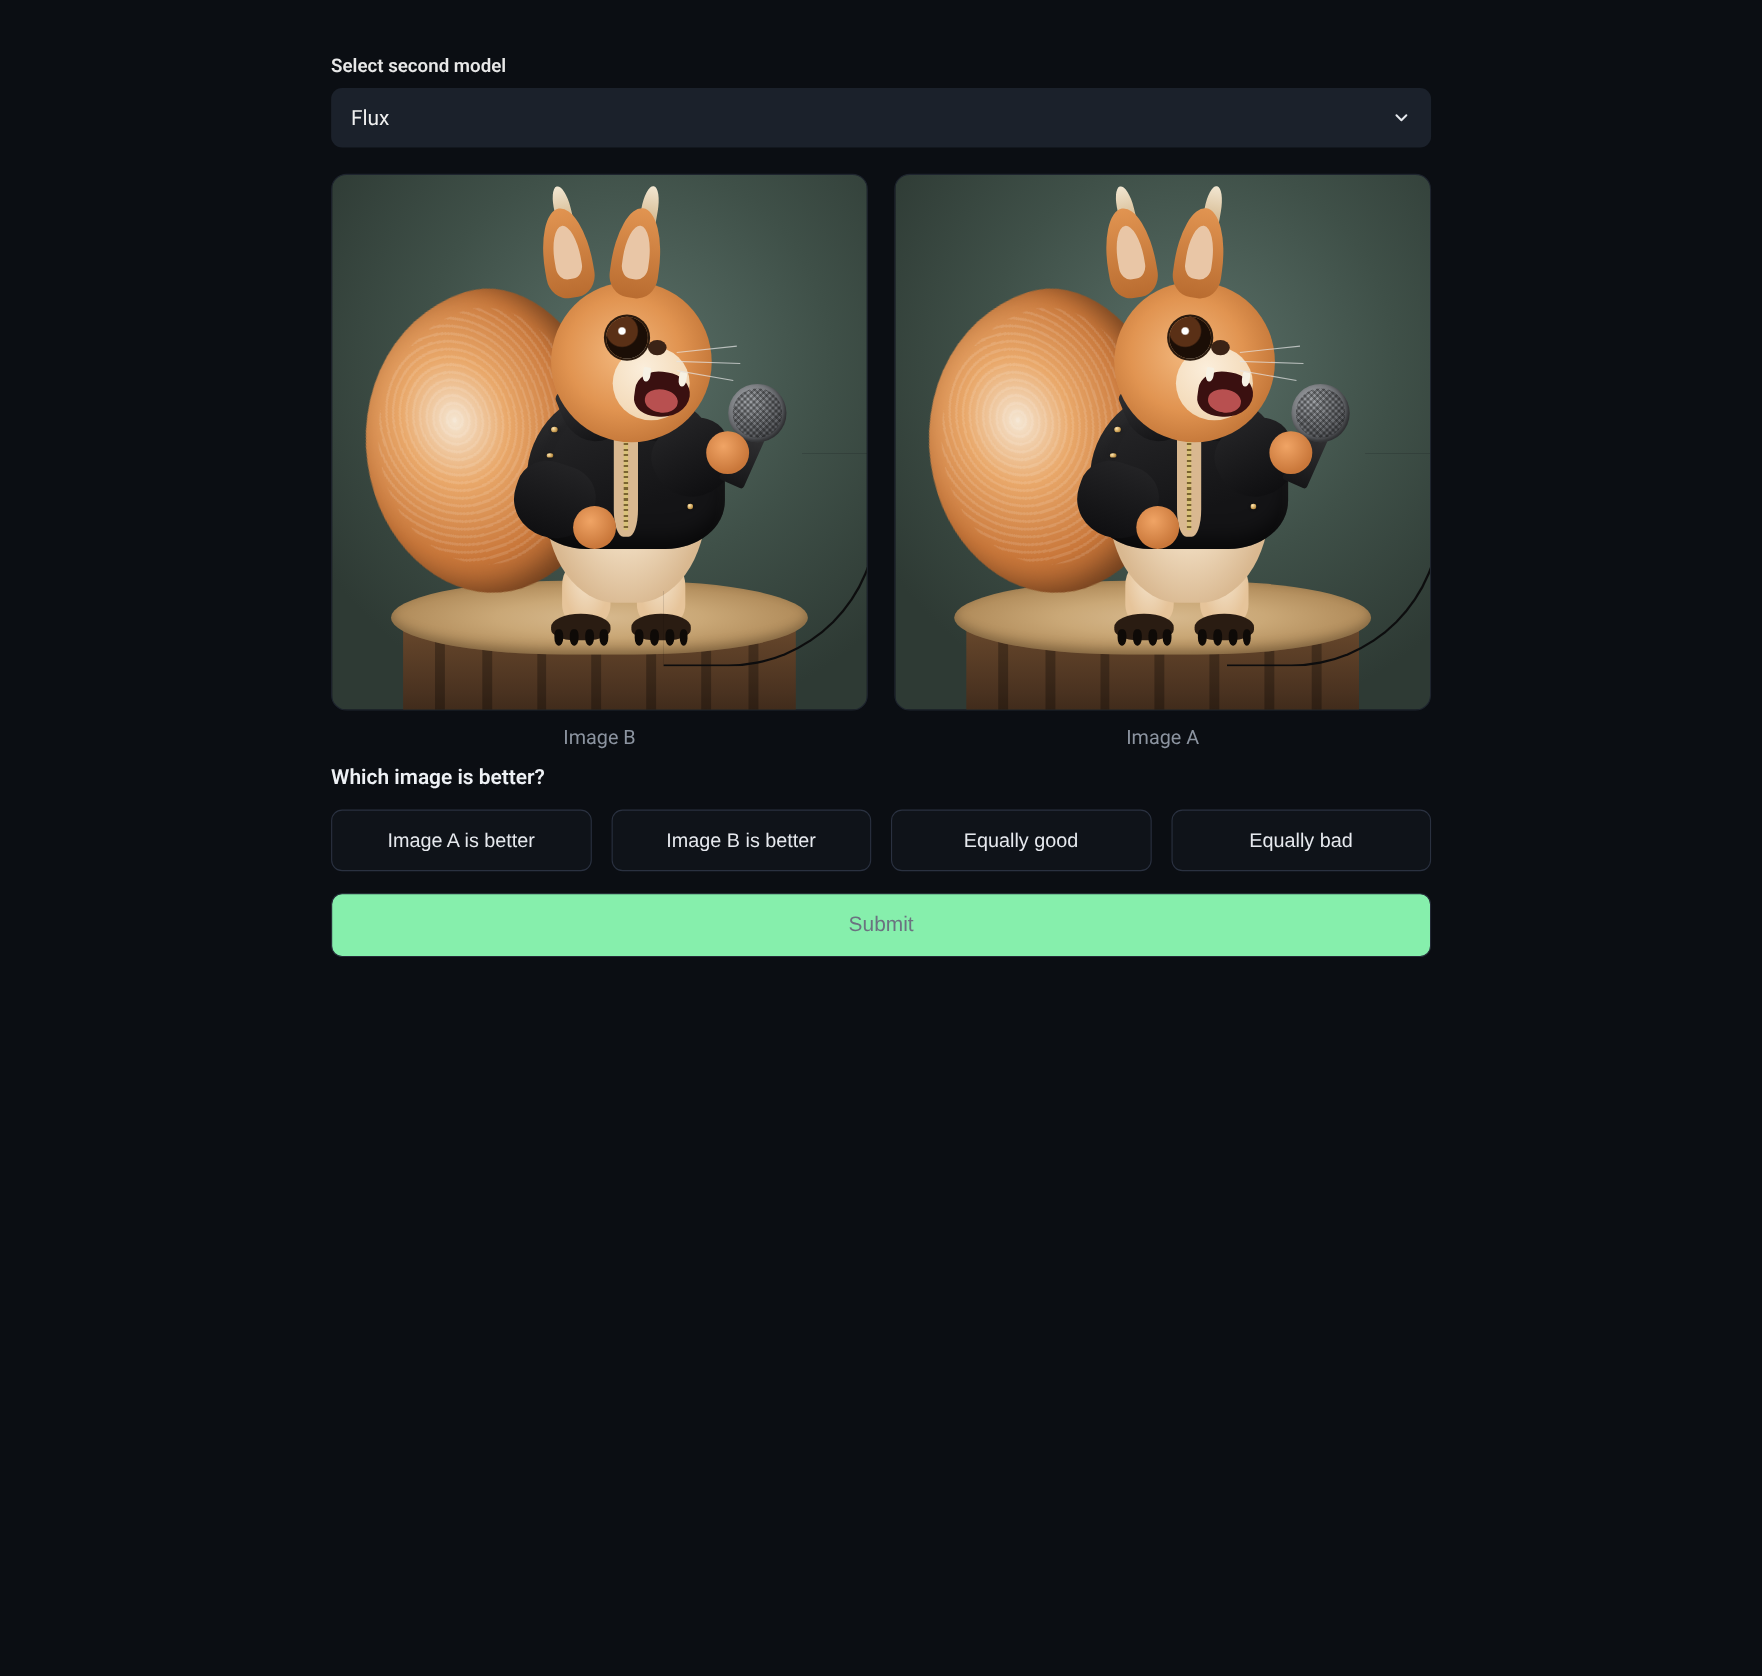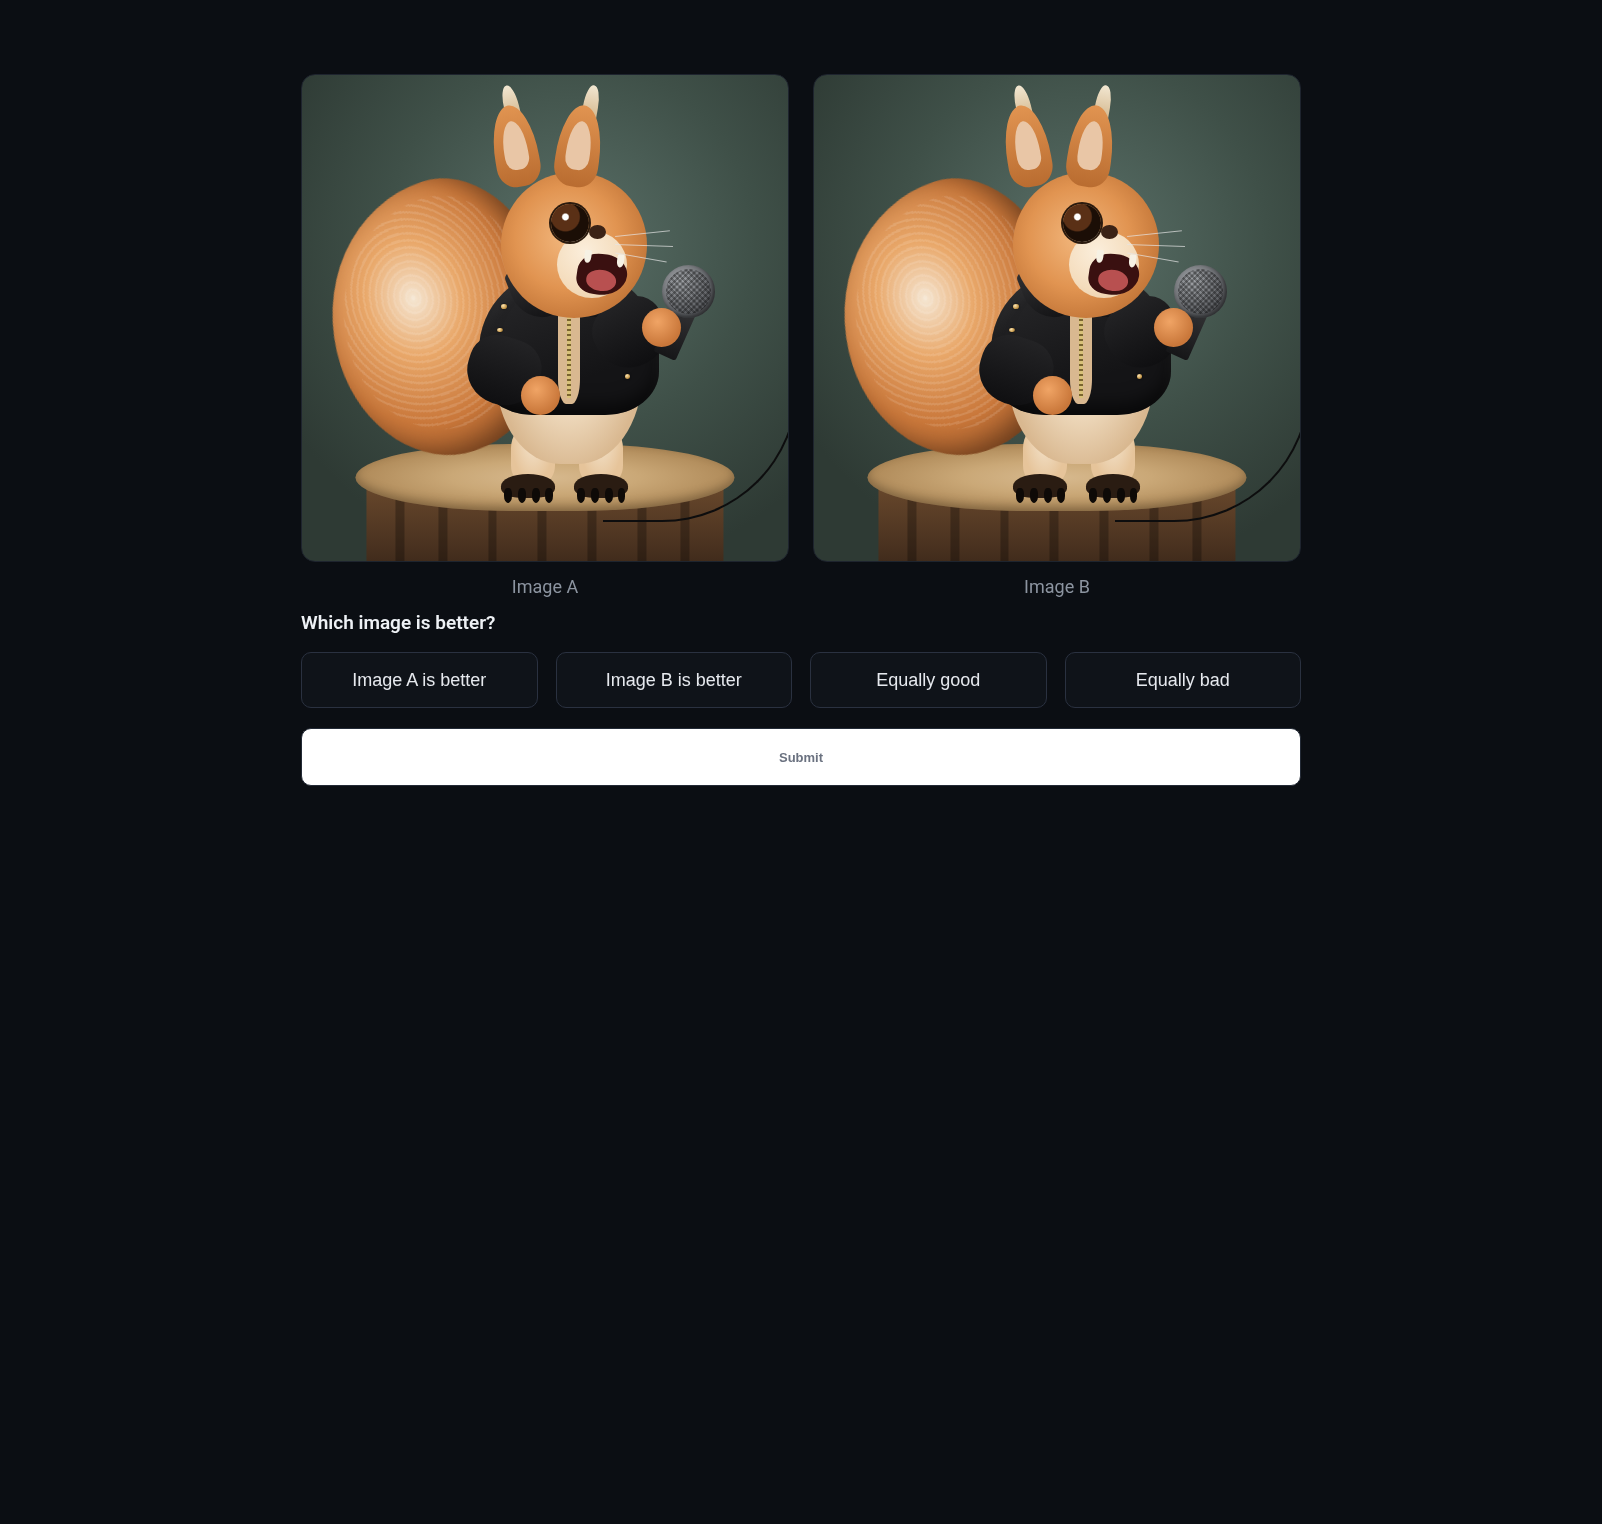--- a/index.html
+++ b/index.html
@@ -105,26 +105,26 @@
     font-size: 18px;
     font-weight: 500;
     cursor: pointer;
     display:flex;
     align-items:center;
     justify-content:center;
   }
   .submit-btn {
     width: 100%;
     height: 58px;
-    background: #ffffff;
+    background: #86efac;
     border: 1px solid #232a36;
     border-radius: 10px;
     color: #6b7280;
-    font-size: 13px;
-    font-weight: 700;
+    font-size: 19px;
+    font-weight: 400;
     cursor: pointer;
     display:flex;
     align-items:center;
     justify-content:center;
   }
 
   
   .sq-scene { position:absolute; inset:0; }
   .stump {
     position:absolute;
@@ -316,23 +316,109 @@
     border-radius:0 0 70% 0;
   }
 </style>
 </head>
 <body>
 
 <div class="container">
 
 
   <div class="selectors">
+    <div class="selector-col">
+      <div class="selector-label">Select second model</div>
+      <div class="select-wrap">
+        <span class="select-value">Flux</span>
+        <span class="chevron">
+          <svg viewBox="0 0 24 24" width="18" height="18" fill="none" stroke="#e6e9ee" stroke-width="2.4" stroke-linecap="round" stroke-linejoin="round">
+              <polyline points="6 9 12 15 18 9"></polyline>
+            </svg>
+        </span>
+      </div>
+    </div>
   </div>
 
   <div class="images-row">
+    <div class="image-col">
+      <div class="image-frame">
+        <div class="sq-scene">
+          <div class="stump">
+              <div class="stump-side">
+                <div class="bark b1"></div>
+                <div class="bark b2"></div>
+                <div class="bark b3"></div>
+                <div class="bark b4"></div>
+                <div class="bark b5"></div>
+                <div class="bark b6"></div>
+                <div class="bark b7"></div>
+              </div>
+              <div class="stump-top"></div>
+            </div>
+          <div class="tail"></div>
+          <div class="leg-l"></div>
+            <div class="leg-r"></div>
+          <div class="foot-l">
+              <div class="claw c1"></div>
+              <div class="claw c2"></div>
+              <div class="claw c3"></div>
+              <div class="claw c4"></div>
+            </div>
+          <div class="foot-r">
+              <div class="claw c1"></div>
+              <div class="claw c2"></div>
+              <div class="claw c3"></div>
+              <div class="claw c4"></div>
+            </div>
+          <div class="body"></div>
+          <div class="jacket">
+            <div class="collar-l"></div>
+              <div class="collar-r"></div>
+            <div class="zipper"></div>
+            <div class="stud" style="left:12%;top:24%"></div>
+              <div class="stud" style="left:10%;top:40%"></div>
+              <div class="stud" style="left:12%;top:56%"></div>
+              <div class="stud" style="left:16%;top:72%"></div>
+            <div class="stud" style="right:12%;top:24%"></div>
+              <div class="stud" style="right:10%;top:40%"></div>
+              <div class="stud" style="right:12%;top:56%"></div>
+              <div class="stud" style="right:16%;top:72%"></div>
+            <div class="stud" style="left:30%;top:14%"></div>
+              <div class="stud" style="right:30%;top:14%"></div>
+          </div>
+          <div class="sleeve-l"></div>
+            <div class="sleeve-r"></div>
+          <div class="paw-l"></div>
+          <div class="cable"></div>
+          <div class="mic-body"></div>
+            <div class="mic-head"></div>
+          <div class="paw-r"></div>
+          <div class="head">
+            <div class="tuft-l"></div>
+              <div class="tuft-r"></div>
+            <div class="ear-l"></div>
+              <div class="ear-r"></div>
+            <div class="muzzle"></div>
+            <div class="mouth">
+                <div class="tongue"></div>
+                <div class="fang-l"></div>
+                <div class="fang-r"></div>
+              </div>
+            <div class="nose"></div>
+            <div class="eye"></div>
+            <div class="whisker w1"></div>
+              <div class="whisker w2"></div>
+              <div class="whisker w3"></div>
+          </div>
+        </div>
+      </div>
+      <div class="image-caption">Image B</div>
+    </div>
+
     <div class="image-col">
       <div class="image-frame">
         <div class="sq-scene">
           <div class="stump">
               <div class="stump-side">
                 <div class="bark b1"></div>
                 <div class="bark b2"></div>
                 <div class="bark b3"></div>
                 <div class="bark b4"></div>
                 <div class="bark b5"></div>
@@ -393,95 +479,20 @@
             <div class="nose"></div>
             <div class="eye"></div>
             <div class="whisker w1"></div>
               <div class="whisker w2"></div>
               <div class="whisker w3"></div>
           </div>
         </div>
       </div>
       <div class="image-caption">Image A</div>
     </div>
-
-    <div class="image-col">
-      <div class="image-frame">
-        <div class="sq-scene">
-          <div class="stump">
-              <div class="stump-side">
-                <div class="bark b1"></div>
-                <div class="bark b2"></div>
-                <div class="bark b3"></div>
-                <div class="bark b4"></div>
-                <div class="bark b5"></div>
-                <div class="bark b6"></div>
-                <div class="bark b7"></div>
-              </div>
-              <div class="stump-top"></div>
-            </div>
-          <div class="tail"></div>
-          <div class="leg-l"></div>
-            <div class="leg-r"></div>
-          <div class="foot-l">
-              <div class="claw c1"></div>
-              <div class="claw c2"></div>
-              <div class="claw c3"></div>
-              <div class="claw c4"></div>
-            </div>
-          <div class="foot-r">
-              <div class="claw c1"></div>
-              <div class="claw c2"></div>
-              <div class="claw c3"></div>
-              <div class="claw c4"></div>
-            </div>
-          <div class="body"></div>
-          <div class="jacket">
-            <div class="collar-l"></div>
-              <div class="collar-r"></div>
-            <div class="zipper"></div>
-            <div class="stud" style="left:12%;top:24%"></div>
-              <div class="stud" style="left:10%;top:40%"></div>
-              <div class="stud" style="left:12%;top:56%"></div>
-              <div class="stud" style="left:16%;top:72%"></div>
-            <div class="stud" style="right:12%;top:24%"></div>
-              <div class="stud" style="right:10%;top:40%"></div>
-              <div class="stud" style="right:12%;top:56%"></div>
-              <div class="stud" style="right:16%;top:72%"></div>
-            <div class="stud" style="left:30%;top:14%"></div>
-              <div class="stud" style="right:30%;top:14%"></div>
-          </div>
-          <div class="sleeve-l"></div>
-            <div class="sleeve-r"></div>
-          <div class="paw-l"></div>
-          <div class="cable"></div>
-          <div class="mic-body"></div>
-            <div class="mic-head"></div>
-          <div class="paw-r"></div>
-          <div class="head">
-            <div class="tuft-l"></div>
-              <div class="tuft-r"></div>
-            <div class="ear-l"></div>
-              <div class="ear-r"></div>
-            <div class="muzzle"></div>
-            <div class="mouth">
-                <div class="tongue"></div>
-                <div class="fang-l"></div>
-                <div class="fang-r"></div>
-              </div>
-            <div class="nose"></div>
-            <div class="eye"></div>
-            <div class="whisker w1"></div>
-              <div class="whisker w2"></div>
-              <div class="whisker w3"></div>
-          </div>
-        </div>
-      </div>
-      <div class="image-caption">Image B</div>
-    </div>
   </div>
 
   <div class="question">Which image is better?</div>
 
   <div class="options-row">
     <button class="option-btn">Image A is better</button>
     <button class="option-btn">Image B is better</button>
     <button class="option-btn">Equally good</button>
     <button class="option-btn">Equally bad</button>
   </div>

